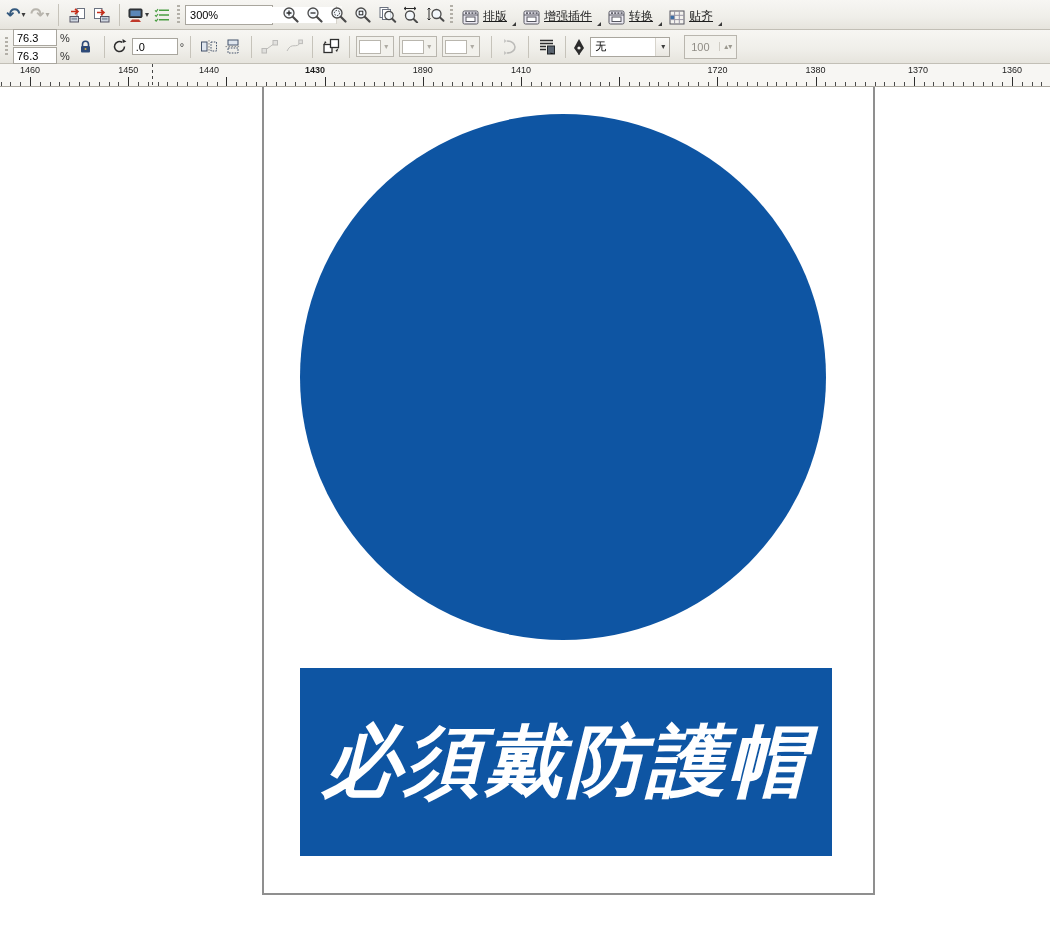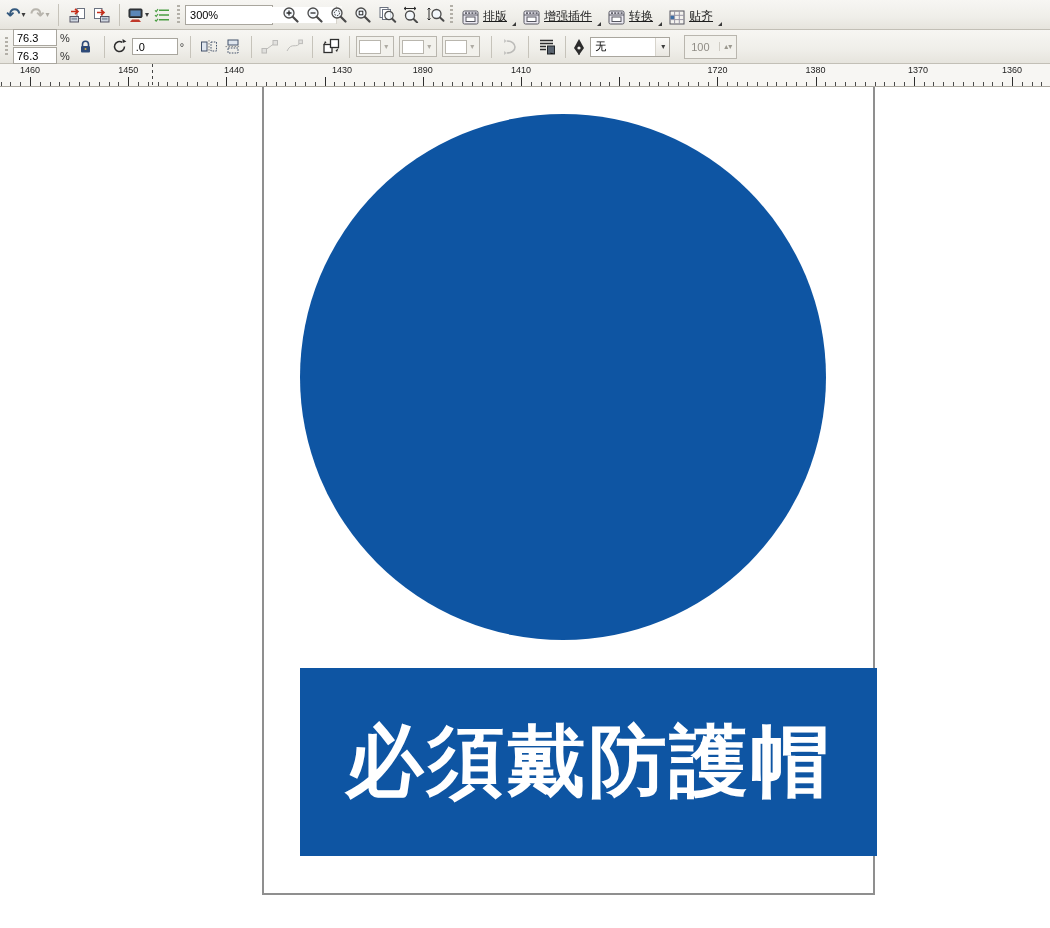--- a/index.html
+++ b/index.html
@@ -63,22 +63,22 @@
   .rlabel { position:absolute; top:1px; font-size:9px; color:#1c1c1c; transform:translateX(-50%); }
   .ruler-dash { position:absolute; top:0; bottom:0; width:1px;
     background:repeating-linear-gradient(to bottom,#444 0 3px,transparent 3px 6px); }
 
   
   .canvas { position:relative; width:1050px; height:814px; background:#fff; overflow:hidden; }
   .page { position:absolute; left:262px; top:-10px; width:613px; height:818px;
     background:#fff; border:2px solid #8f8f8f; }
   .sign-circle { position:absolute; left:300px; top:27px; width:526px; height:526px;
     border-radius:50%; }
-  .sign-banner { position:absolute; left:300px; top:581px; width:577px; height:188px;
-    display:flex; align-items:center; justify-content:center; }
+  .sign-banner { position:absolute; left:300px; top:581px; width:532px; height:188px;
+    display:flex; align-items:center; justify-content:center;font-style:italic; }
   .sign-text { font-size:78px; font-weight:900; letter-spacing:3px; white-space:nowrap;
     font-family:"DejaVu Sans","Liberation Sans",sans-serif; }
 
   svg { display:block; }
 </style>
 </head>
 <body>
 
 <div class="window">
 
@@ -368,32 +368,32 @@
       <div class="tick" style="left: 138.02px;"></div>
       <div class="tick" style="left: 147.84px;"></div>
       <div class="tick" style="left: 157.66px;"></div>
       <div class="tick" style="left: 167.48px;"></div>
       <div class="tick" style="left: 177.3px;"></div>
       <div class="tick" style="left: 187.12px;"></div>
       <div class="tick" style="left: 196.94px;"></div>
       <div class="tick" style="left: 206.76px;"></div>
       <div class="tick" style="left: 216.58px;"></div>
       <div class="tick major" style="left: 226.4px;"></div>
-      <div class="rlabel" style="left: 234px;">1440</div>
+      <div class="rlabel" style="left: 209px;">1440</div>
       <div class="tick" style="left: 236.22px;"></div>
       <div class="tick" style="left: 246.04px;"></div>
       <div class="tick" style="left: 255.86px;"></div>
       <div class="tick" style="left: 265.68px;"></div>
       <div class="tick" style="left: 275.5px;"></div>
       <div class="tick" style="left: 285.32px;"></div>
       <div class="tick" style="left: 295.14px;"></div>
       <div class="tick" style="left: 304.96px;"></div>
       <div class="tick" style="left: 314.78px;"></div>
       <div class="tick major" style="left: 324.6px;"></div>
-      <div class="rlabel" style="left: 342px;">1430</div>
+      <div class="rlabel" style="left: 315px; font-weight: bold;">1430</div>
       <div class="tick" style="left: 334.42px;"></div>
       <div class="tick" style="left: 344.24px;"></div>
       <div class="tick" style="left: 354.06px;"></div>
       <div class="tick" style="left: 363.88px;"></div>
       <div class="tick" style="left: 373.7px;"></div>
       <div class="tick" style="left: 383.52px;"></div>
       <div class="tick" style="left: 393.34px;"></div>
       <div class="tick" style="left: 403.16px;"></div>
       <div class="tick" style="left: 412.98px;"></div>
       <div class="tick major" style="left: 422.8px;"></div>

